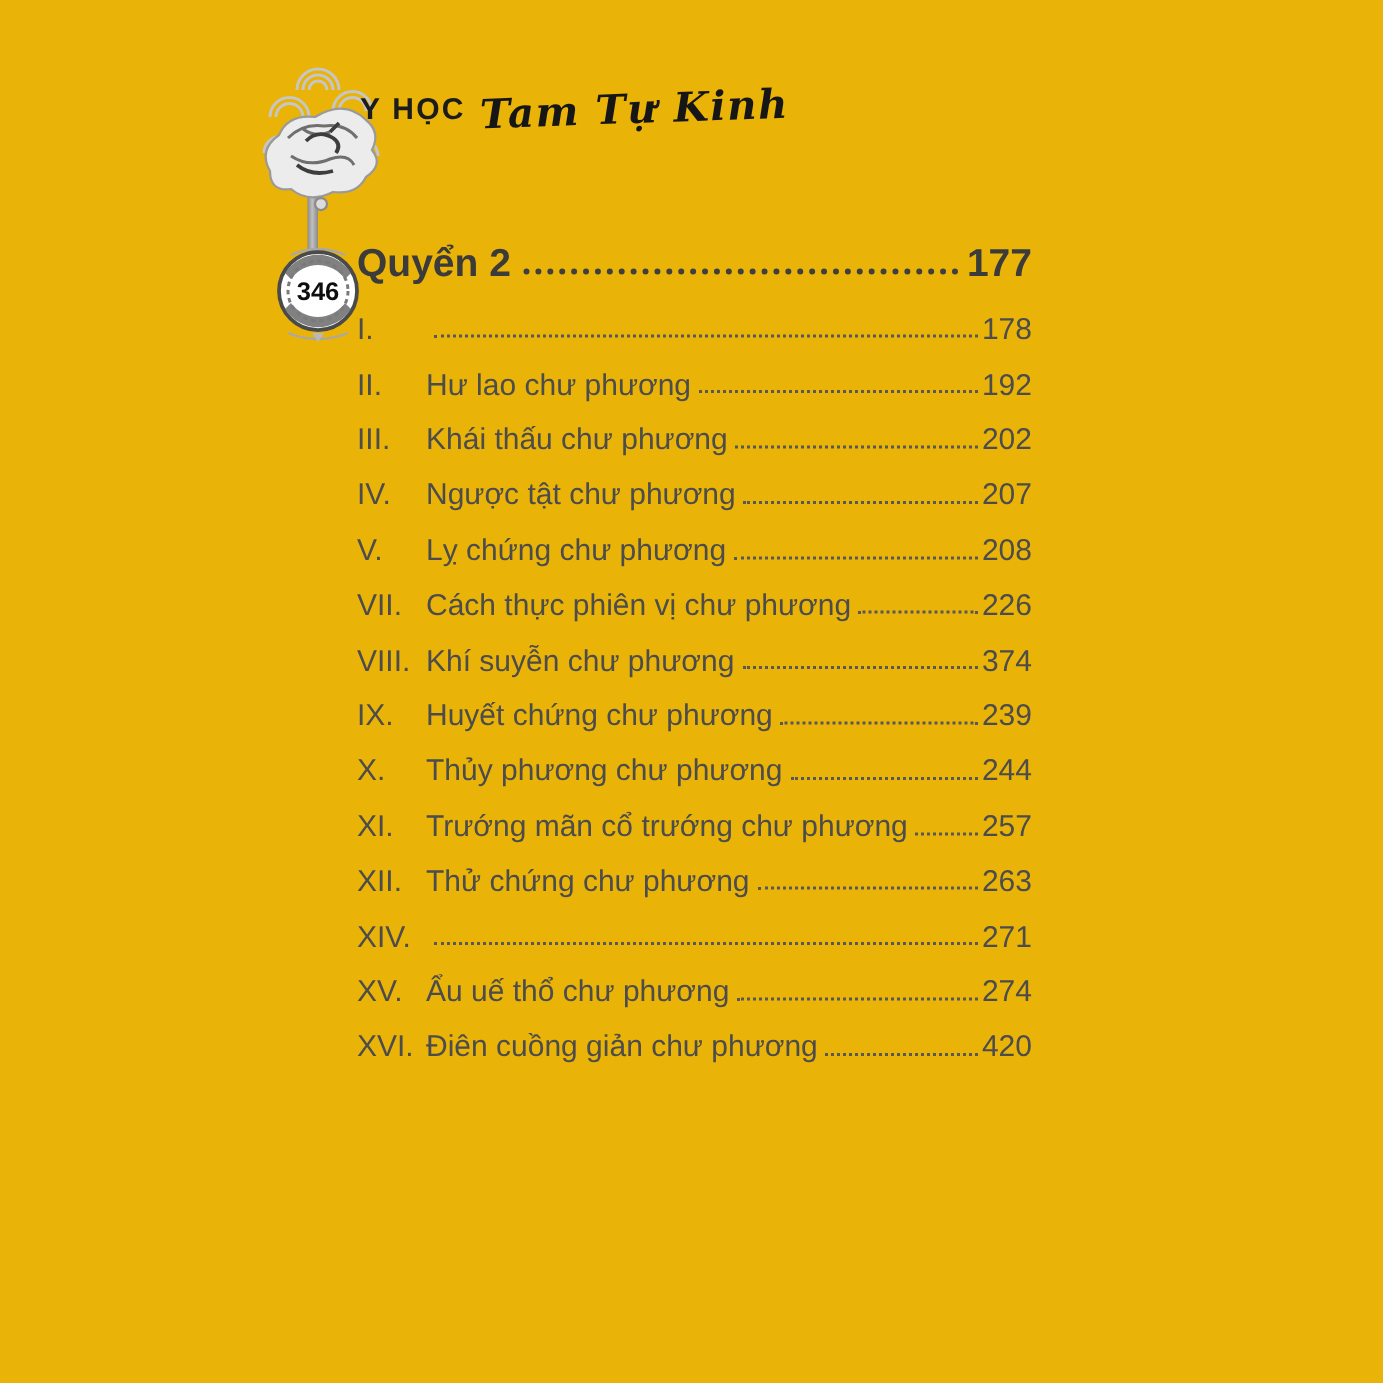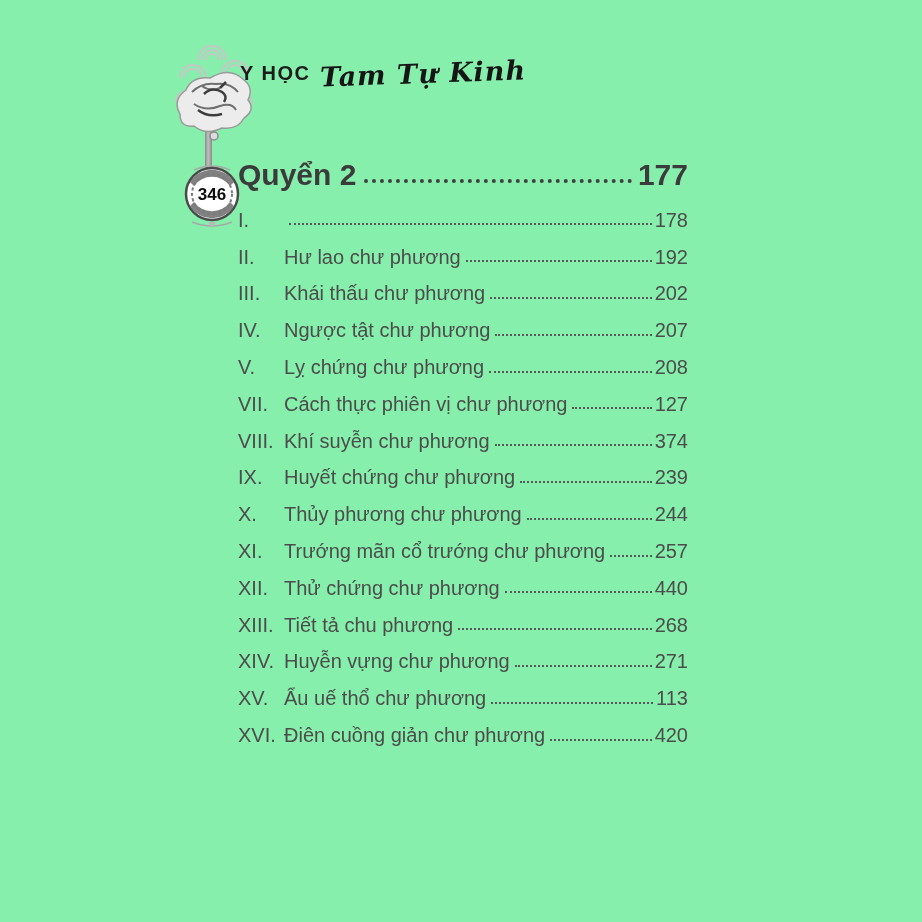--- a/index.html
+++ b/index.html
@@ -3,21 +3,21 @@
 <meta charset="utf-8">
 <style>
   html, body { margin: 0; padding: 0; }
   body {
     width: 922px; height: 922px;
     background: #ffffff;
     font-family: "Liberation Sans", sans-serif;
     overflow: hidden;
     position: relative;
   }
-  .page { position: absolute; inset: 0; background: #86efac; }
+  .page { position: absolute; inset: 0; background: #eab308; }
 
   
   .brand {
     position: absolute; left: 240px; top: 58px;
     display: flex; align-items: center; gap: 10px;
     color: #1c1c1c; white-space: nowrap;
   }
   .brand-prefix {
     font-weight: bold; font-size: 20px; letter-spacing: 1.5px; color: #1c1c1c;
   }
@@ -45,21 +45,21 @@
   .badge { position: absolute; left: 182px; top: 160px; }
 
   
   .toc {
     position: absolute; left: 238px; top: 158px;
     width: 450px;
   }
   .toc-heading {
     display: flex; align-items: center;
     height: 34px; margin-bottom: 10px;
-    font-weight: bold; font-size: 30px; color: #3b3b3b;
+    font-weight: bold; font-size: 26px; color: #3b3b3b;
     white-space: nowrap;
     justify-content: flex-end;
   }
   .toc-heading .leader {
     flex: 1; height: 0; margin: 0 6px 0 8px;
     border-bottom: 4px dotted #3f3f3f;
     transform: translateY(6px);
   }
   .toc-rows { margin-top: 2px; }
   .toc-row {
@@ -173,21 +173,21 @@
       <span class="title">Lỵ chứng chư phương</span>
       <span class="leader"></span>
       <span class="pagenum">208</span>
     </div>
 
 
     <div class="toc-row">
       <span class="numeral">VII.</span>
       <span class="title">Cách thực phiên vị chư phương</span>
       <span class="leader"></span>
-      <span class="pagenum">127</span>
+      <span class="pagenum">226</span>
     </div>
 
     <div class="toc-row">
       <span class="numeral">VIII.</span>
       <span class="title">Khí suyễn chư phương</span>
       <span class="leader"></span>
       <span class="pagenum">374</span>
     </div>
 
     <div class="toc-row">
@@ -208,42 +208,35 @@
       <span class="numeral">XI.</span>
       <span class="title">Trướng mãn cổ trướng chư phương</span>
       <span class="leader"></span>
       <span class="pagenum">257</span>
     </div>
 
     <div class="toc-row">
       <span class="numeral">XII.</span>
       <span class="title">Thử chứng chư phương</span>
       <span class="leader"></span>
-      <span class="pagenum">440</span>
-    </div>
-
-    <div class="toc-row">
-      <span class="numeral">XIII.</span>
-      <span class="title">Tiết tả chu phương</span>
-      <span class="leader"></span>
-      <span class="pagenum">268</span>
-    </div>
+      <span class="pagenum">263</span>
+    </div>
+
 
     <div class="toc-row">
       <span class="numeral">XIV.</span>
-      <span class="title">Huyễn vựng chư phương</span>
       <span class="leader"></span>
       <span class="pagenum">271</span>
     </div>
 
     <div class="toc-row">
       <span class="numeral">XV.</span>
       <span class="title">Ẩu uế thổ chư phương</span>
       <span class="leader"></span>
-      <span class="pagenum">113</span>
+      <span class="pagenum">274</span>
     </div>
 
     <div class="toc-row">
       <span class="numeral">XVI.</span>
       <span class="title">Điên cuồng giản chư phương</span>
       <span class="leader"></span>
       <span class="pagenum">420</span>
     </div>
   </div>
   </div>

